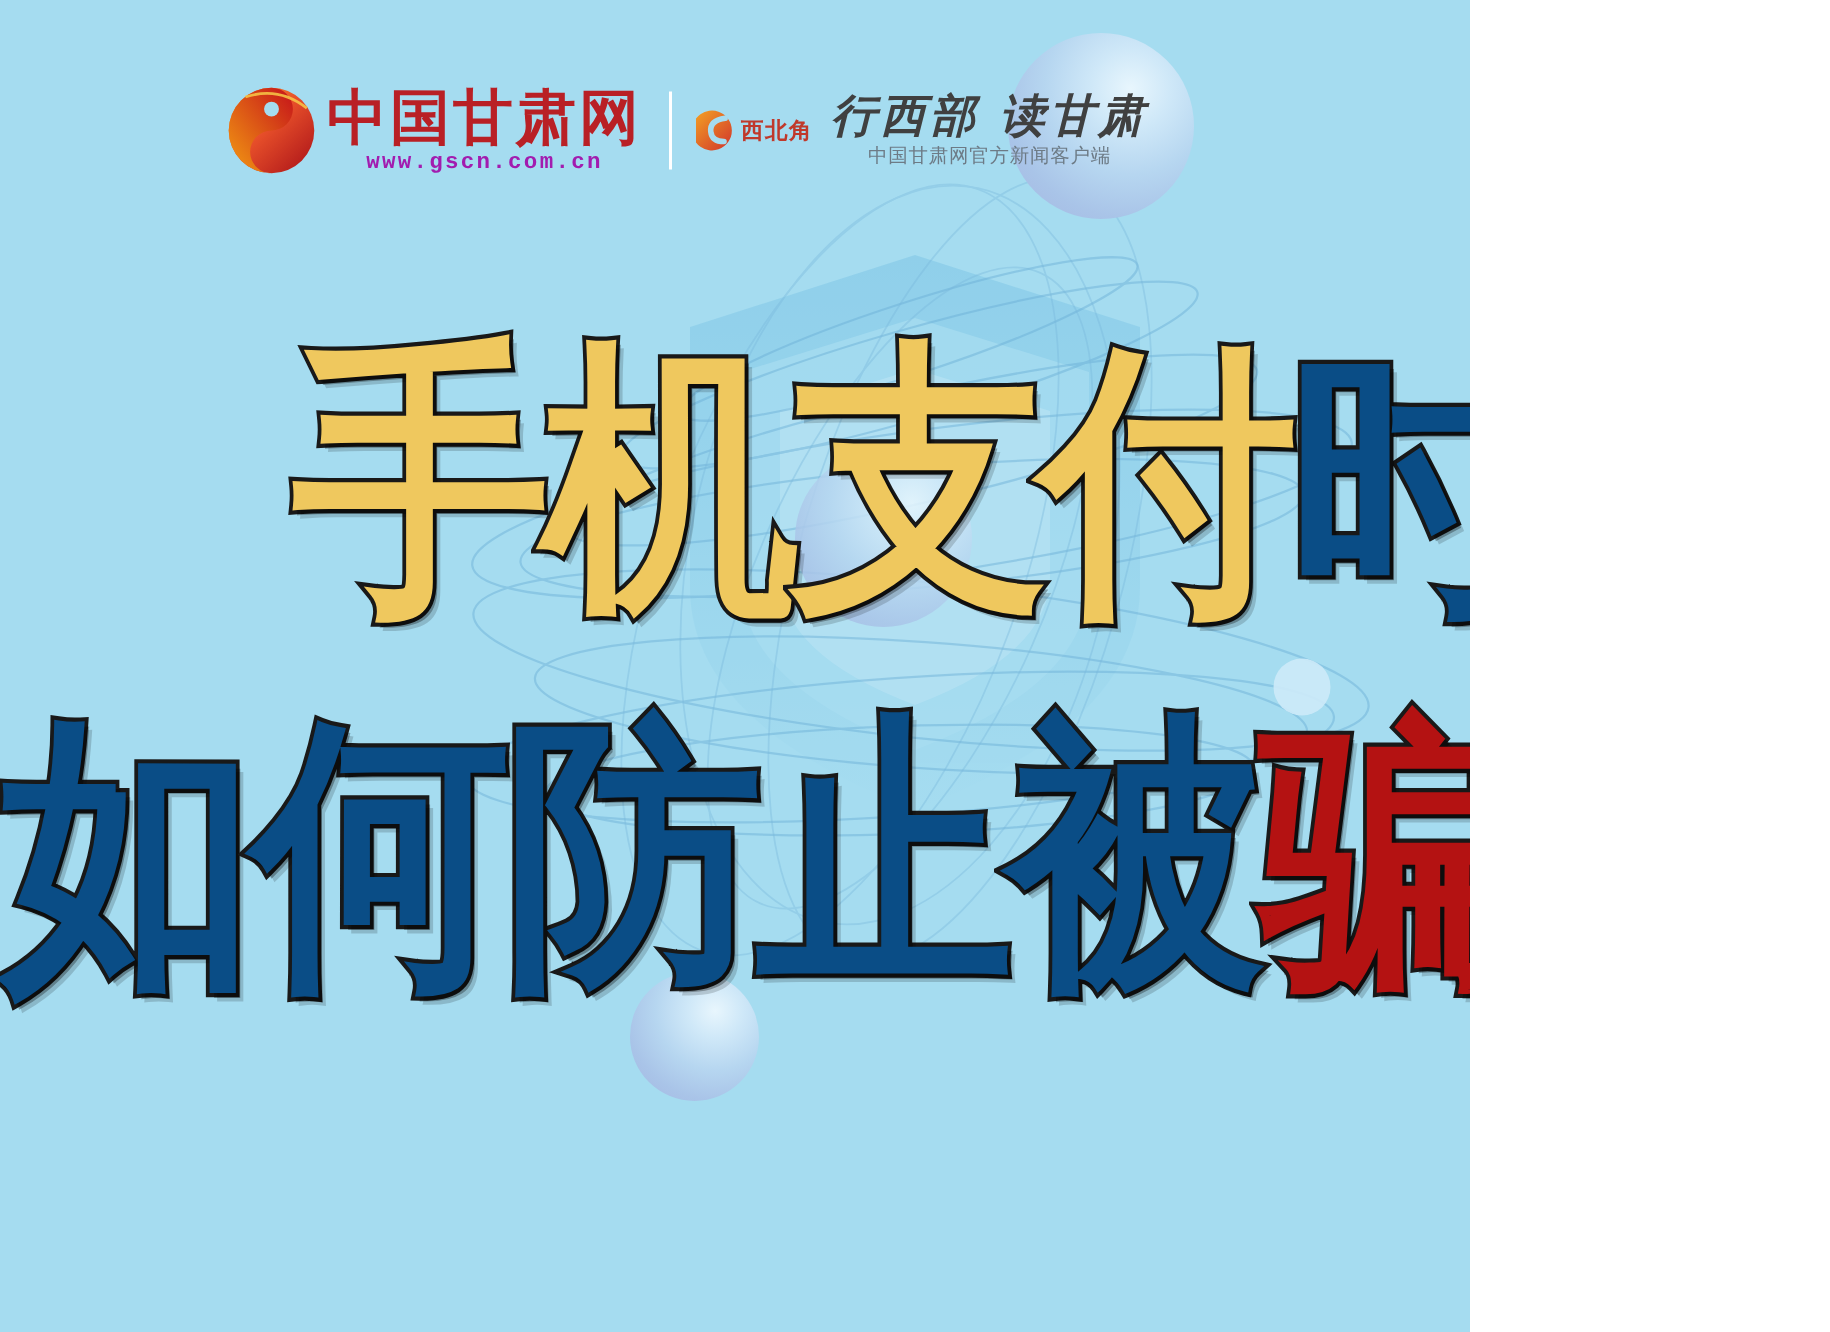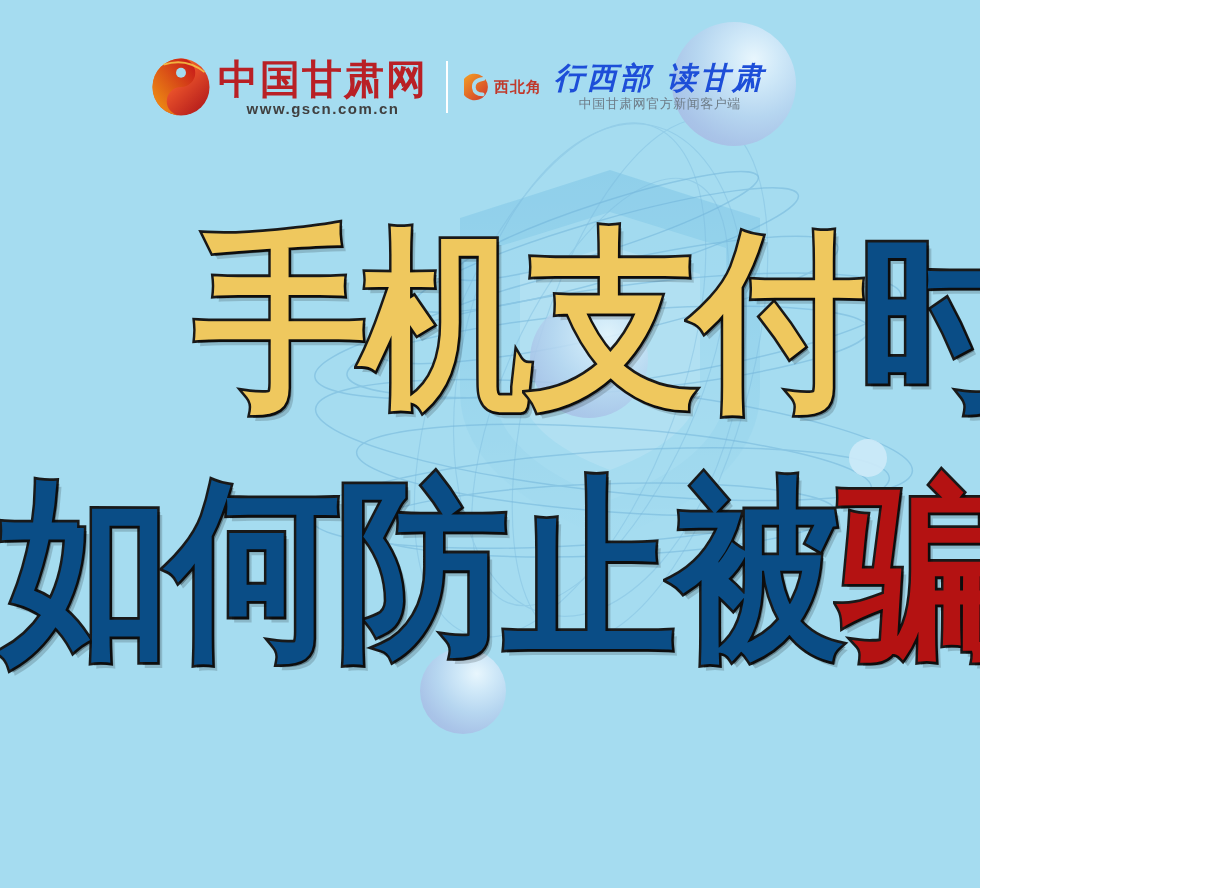--- a/index.html
+++ b/index.html
@@ -64,26 +64,26 @@
   .brand-cn {
     font-family: "DejaVu Sans", "Liberation Sans", sans-serif;
     font-weight: bold;
     font-size: 40px;
     line-height: 42px;
     letter-spacing: 2px;
     color: #b92025;
     white-space: nowrap;
   }
   .brand-url {
-    font-family: Liberation Sans, sans-serif;
+    font-family: Liberation Mono, monospace;
     font-weight: bold;
     font-size: 15px;
     line-height: 17px;
     letter-spacing: 1.5px;
-    color: #404040;
+    color: #a21caf;
     white-space: nowrap;
     text-align: right;
   }
   .divider {
     width: 2px;
     height: 52px;
     background: #ffffff;
     margin: 0 16px 0 18px;
     flex: none;
   }
@@ -105,21 +105,21 @@
     letter-spacing: 1px;
   }
   .logo-right-text { display: flex; flex-direction: column; align-items: center; }
   .slogan {
     font-family: "DejaVu Serif", "Liberation Serif", serif;
     font-weight: bold;
     font-style: italic;
     font-size: 30px;
     line-height: 34px;
     letter-spacing: 3px;
-    color: #1d4ed8;
+    color: #404040;
     white-space: nowrap;
   }
   .sub-slogan {
     font-family: Liberation Mono, monospace;
     font-size: 13px;
     line-height: 16px;
     letter-spacing: 0.5px;
     color: #6d7b86;
     white-space: nowrap;
     margin-top: 2px;

